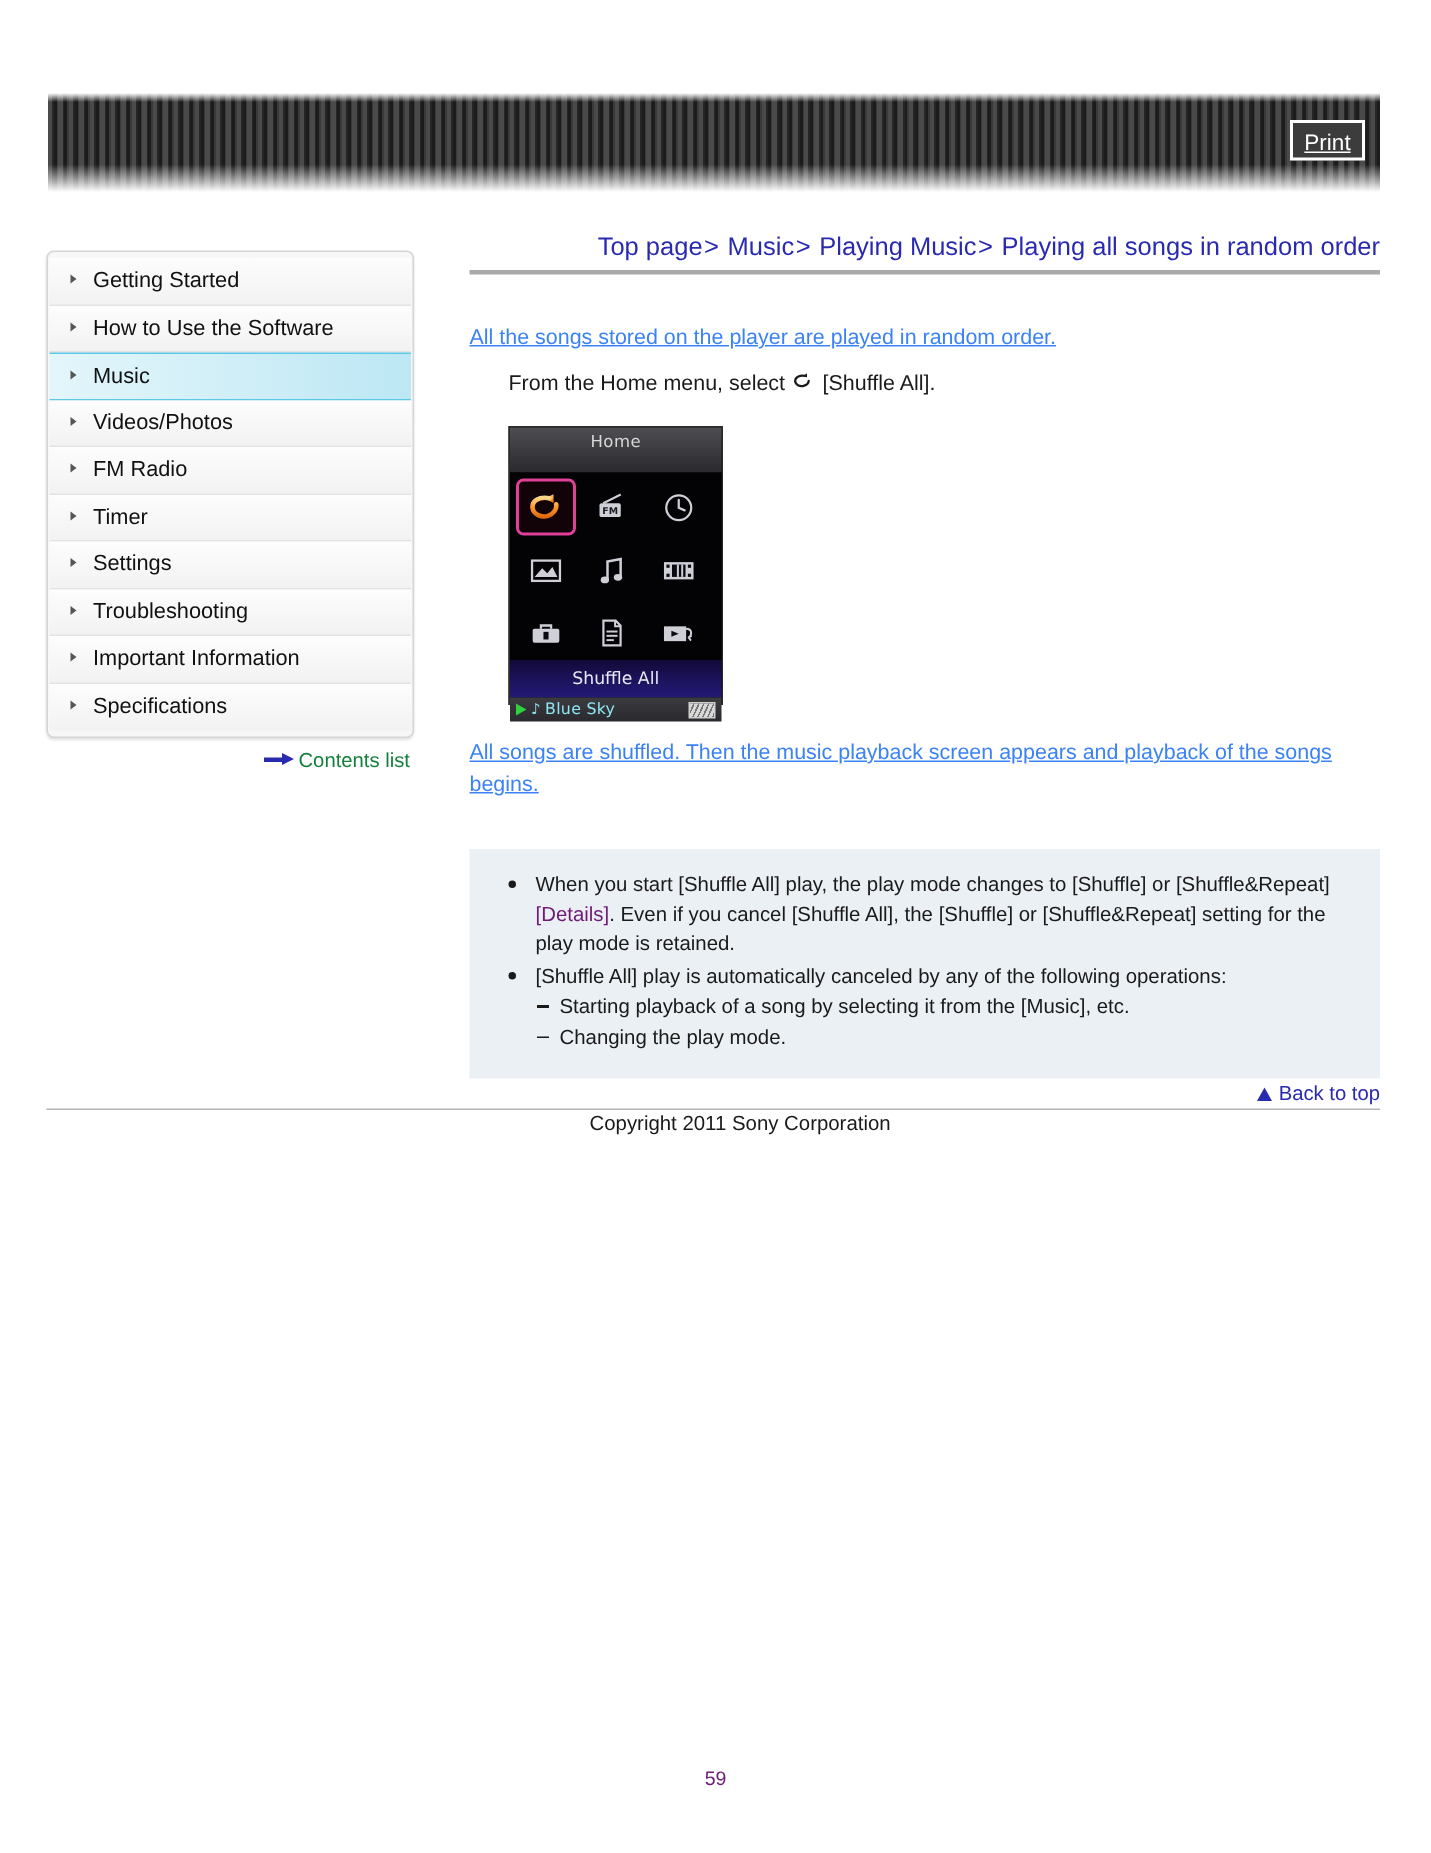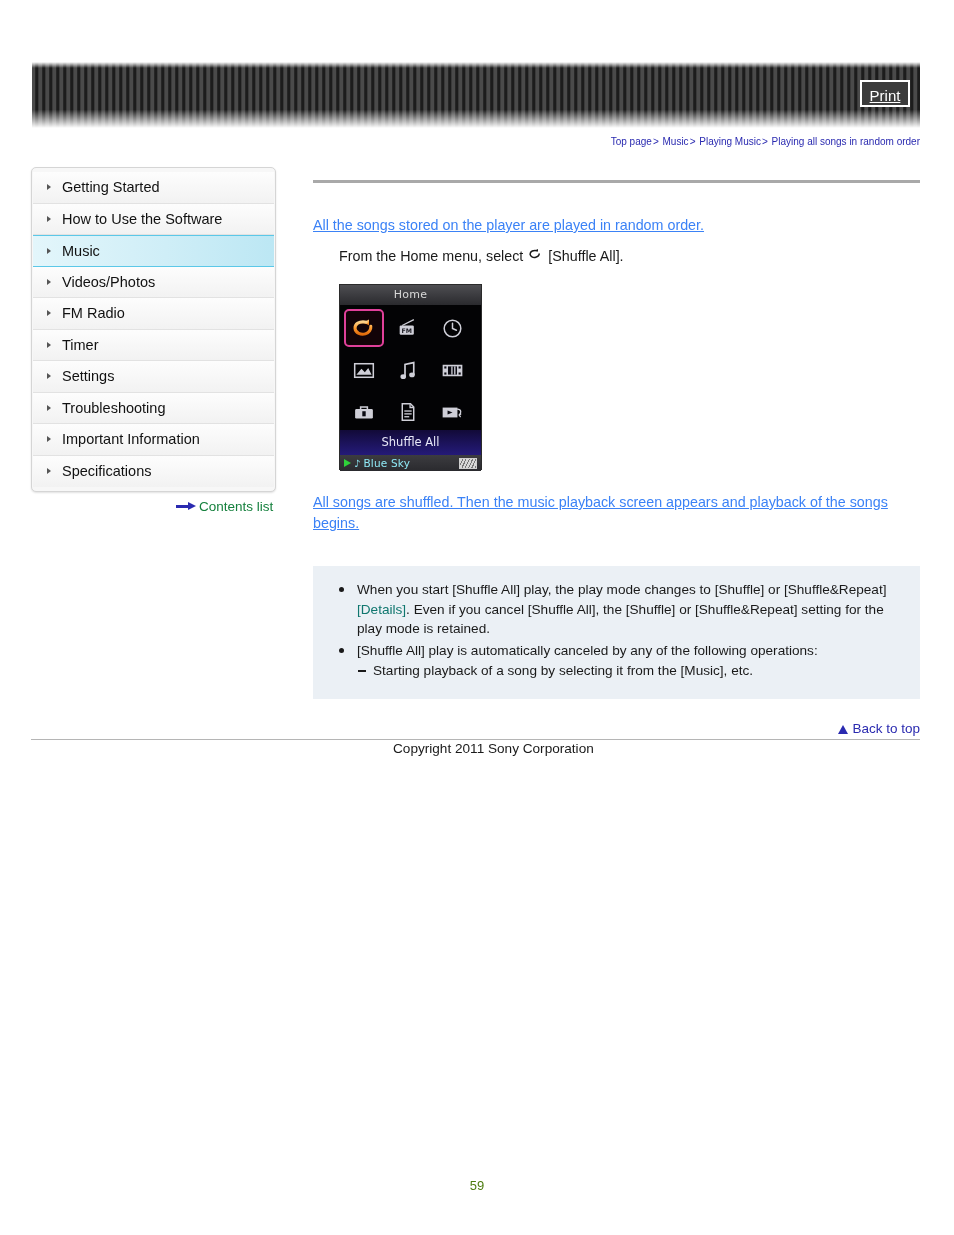--- a/index.html
+++ b/index.html
@@ -49,22 +49,22 @@
     text-align: center;
     cursor: pointer;
     box-sizing: border-box;
     text-decoration: underline;
   }
 
   
   .breadcrumb {
     position: absolute;
     right: 34px;
-    top: 136px;
-    font-size: 10px;
+    top: 155px;
+    font-size: 17px;
     color: #2a2ab0;
     white-space: nowrap;
   }
   .breadcrumb a {
     color: #2a2ab0;
     text-decoration: none;
     cursor: pointer;
   }
   .breadcrumb .sep { color: #2a2ab0; padding: 0 1px; }
 
@@ -183,21 +183,21 @@
     margin: 17px 0 0 26px;
     width: 143px;
     height: 186px;
     background: #000;
     border: 1px solid #2b2b2b;
     position: relative;
     box-sizing: border-box;
     font-family: "DejaVu Sans", sans-serif;
   }
   .dev-title {
-    height: 20px;
+    height: 30px;
     line-height: 19px;
     text-align: center;
     font-size: 11px;
     color: #d8d8d8;
     background: linear-gradient(to bottom, #4e4e52 0%, #3a3a3e 55%, #2a2a2e 100%);
     letter-spacing: 0.3px;
   }
   .dev-grid {
     position: relative;
     height: 125px;
@@ -286,21 +286,21 @@
     padding-left: 16px;
     margin-bottom: 1px;
   }
   .notebox .sublist li::before {
     content: "";
     position: absolute;
     left: 1px; top: 9px;
     width: 8px; height: 1.6px;
     background: #1a1a1a;
   }
-  .lnk { color: #0f766e; text-decoration: none; cursor: pointer; text-align: right; }
+  .lnk { color: #701a75; text-decoration: none; cursor: pointer; text-align: right; }
 
   
   .back-top {
     position: absolute;
     left: 313px;
     top: 721px;
     width: 607px;
     text-align: right;
     font-size: 13.5px;
     color: #2a2ab0;
@@ -329,21 +329,21 @@
     top: 741px;
     font-size: 13.6px;
     color: #1a1a1a;
   }
   .page-num {
     position: absolute;
     left: 0; right: 0;
     top: 1178px;
     text-align: center;
     font-size: 13px;
-    color: #4d7c0f;
+    color: #701a75;
   }
 </style>
 </head>
 <body>
 
 <div class="banner">
   <div class="print-btn">Print</div>
 </div>
 
 <div class="breadcrumb">
@@ -515,20 +515,21 @@
 
   <p class="para" style="margin-top:22px;">All songs are shuffled. Then the music playback screen appears and playback of the songs begins.</p>
 
   <div class="notebox">
     <ul>
       <li><span>When you start [Shuffle All] play, the play mode changes to [Shuffle] or [Shuffle&amp;Repeat] </span><a class="lnk">[Details]</a><span>. Even if you cancel [Shuffle All], the [Shuffle] or [Shuffle&amp;Repeat] setting for the play mode is retained.</span></li>
       <li>
         <span>[Shuffle All] play is automatically canceled by any of the following operations:</span>
         <ul class="sublist">
           <li>Starting playback of a song by selecting it from the [Music], etc.</li>
+          <li>Changing the play mode.</li>
         </ul>
       </li>
     </ul>
   </div>
 
 </div>
 
 <div class="back-top">
   <span class="tri"></span><span class="label">Back to top</span>
 </div>

